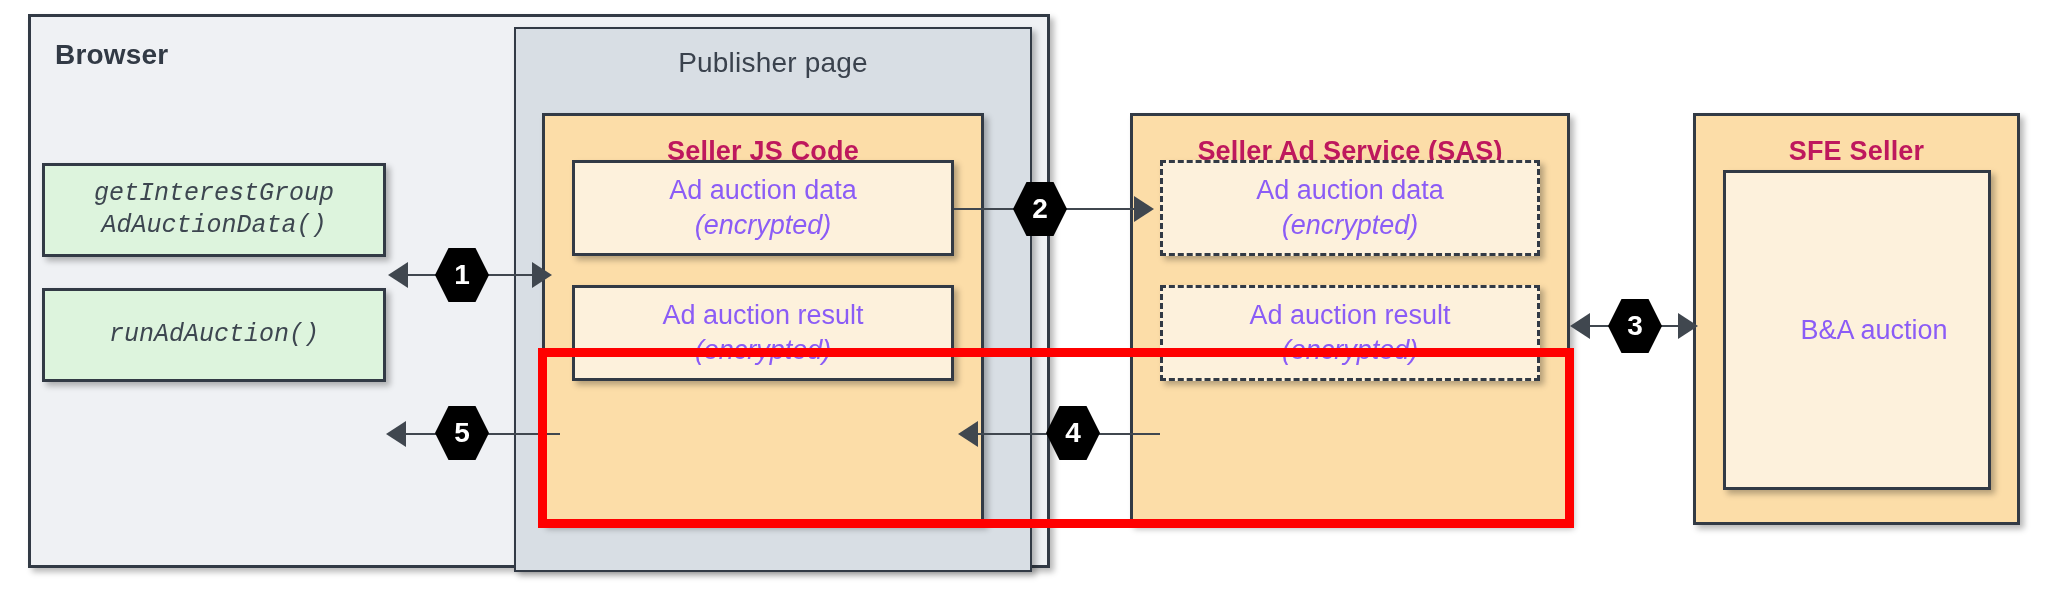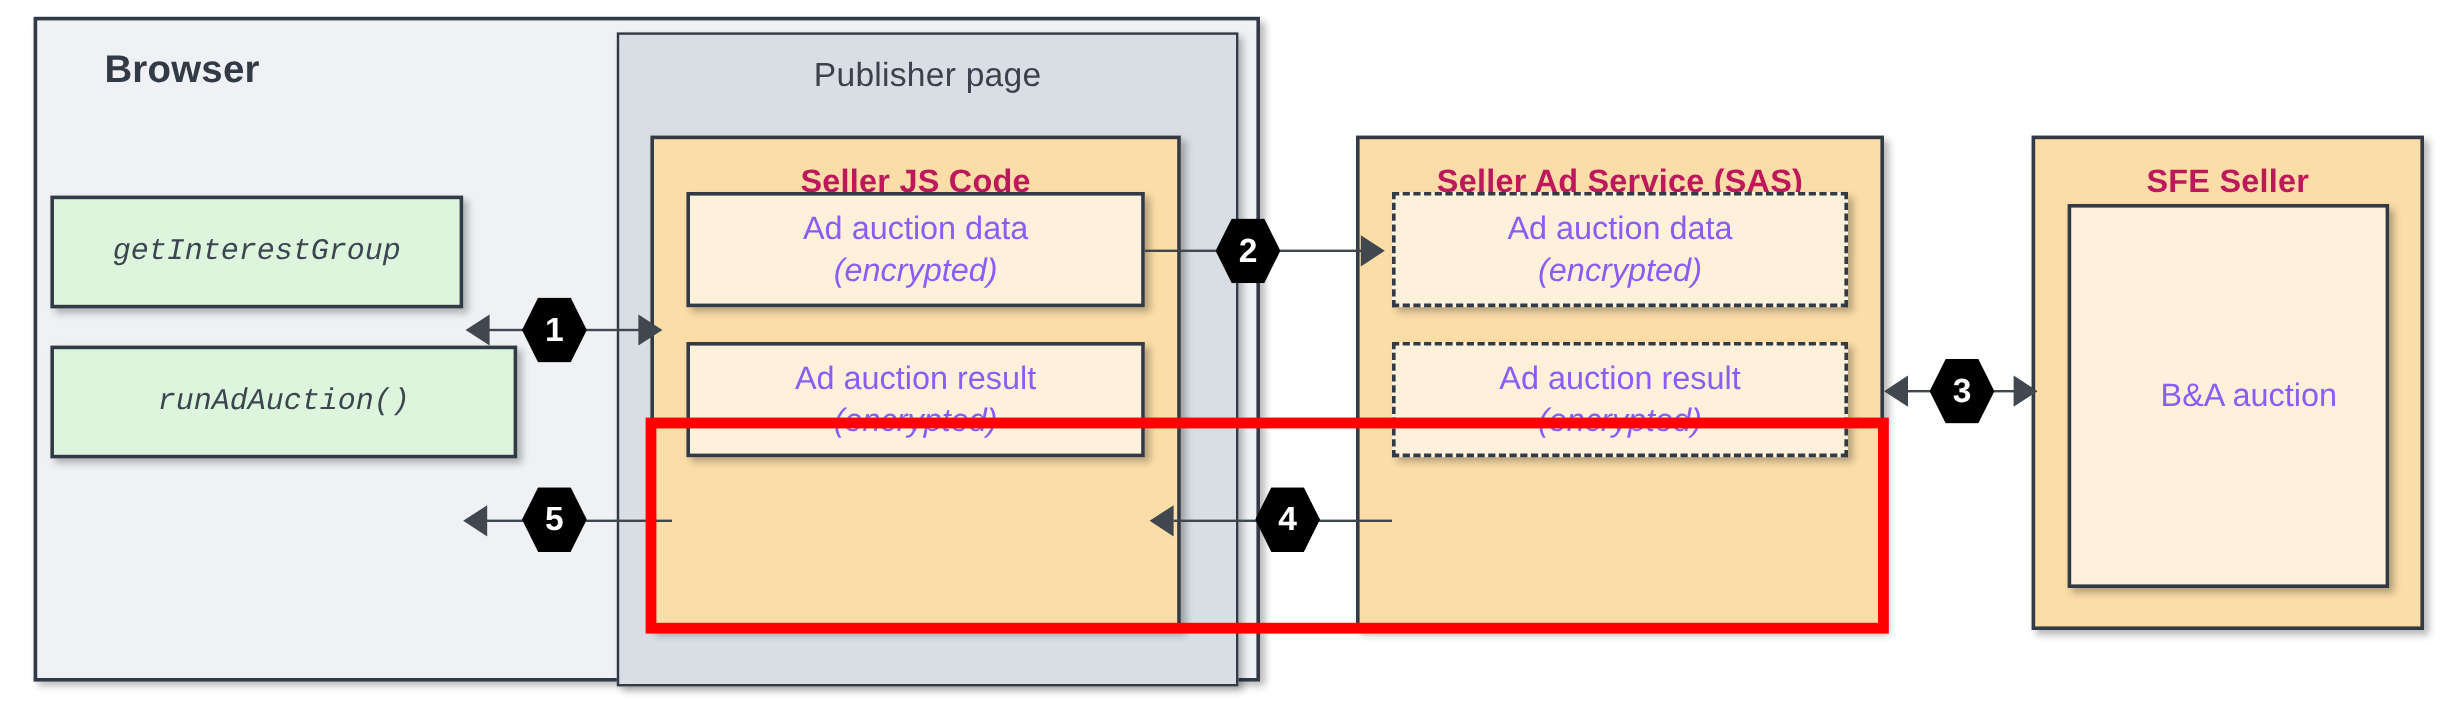--- a/index.html
+++ b/index.html
@@ -31,21 +31,21 @@
   }
 
   
   .fill-browser{background:#eff1f4;}
   .fill-pub{background:#d8dee4;}
   .fill-orange{background:#fcdda8;}
   .fill-cream{background:#fdf1dc;}
   .fill-green{background:#ddf4dd;}
 
   
-  .t-browser{font-size:32px;font-weight:bold;color:#323a45;margin-left:32px;}
+  .t-browser{font-size:28px;font-weight:bold;color:#323a45;}
   .t-pub{font-size:28px;font-weight:normal;color:#3a424d;}
   .t-head{font-size:27px;font-weight:bold;}
   .t-body{font-size:27px;font-weight:normal;}
   .t-mono{
     font-family:"Liberation Mono","DejaVu Sans Mono",monospace;
     font-size:25px;font-style:italic;color:#3d4650;
   }
   .ital{font-style:italic;display:block;}
 
   
@@ -79,24 +79,25 @@
 
 <div id="stage">
 
   <div class="box bdr fill-browser shadow" style="left:28px;top:14px;width:1022px;height:554px;">
     <div class="title t-browser" style="top:22px;left:24px;right:auto;text-align:left;">Browser</div>
   </div>
 
   <div class="box bdr fill-green shadow" style="left:42px;top:163px;width:344px;height:94px;">
     <div class="ctext t-mono">
       <span>getInterestGroup</span><br>
+      <span>AdAuctionData()</span>
     </div>
   </div>
 
-  <div class="box bdr fill-green shadow" style="left:42px;top:288px;width:389px;height:94px;">
+  <div class="box bdr fill-green shadow" style="left:42px;top:288px;width:344px;height:94px;">
     <div class="ctext t-mono">runAdAuction()</div>
   </div>
 
   <div class="box bdr-thin fill-pub shadow" style="left:514px;top:27px;width:518px;height:545px;">
     <div class="title t-pub" style="top:18px;">Publisher page</div>
   </div>
 
   <div class="box bdr fill-orange shadow" style="left:542px;top:113px;width:442px;height:412px;">
     <div class="title t-head" style="top:20px;">Seller JS Code</div>
   </div>

